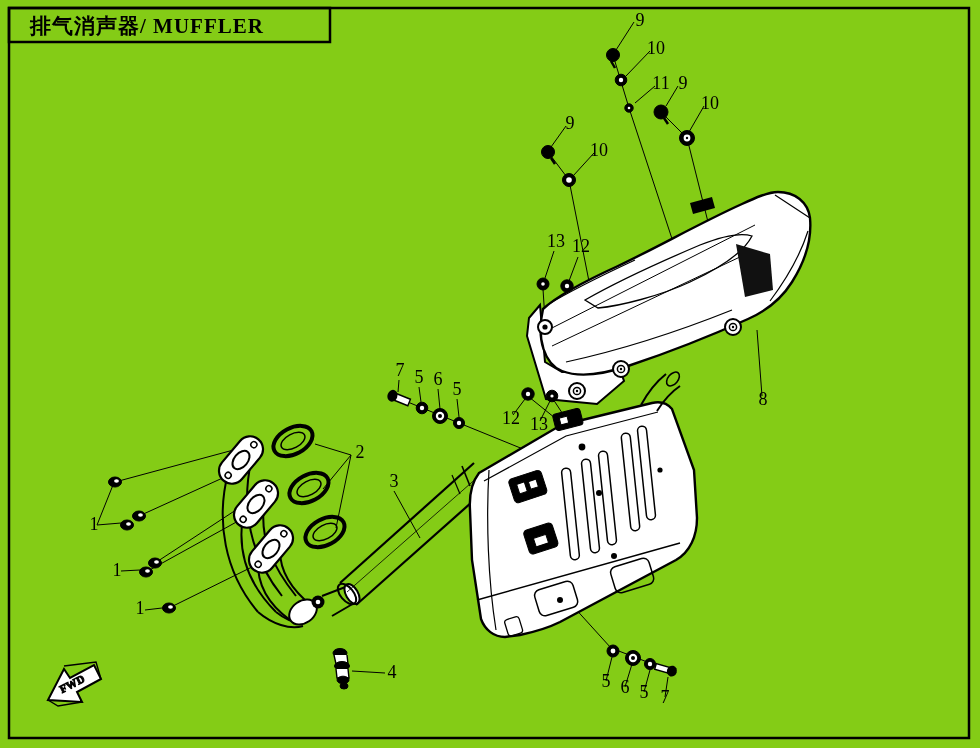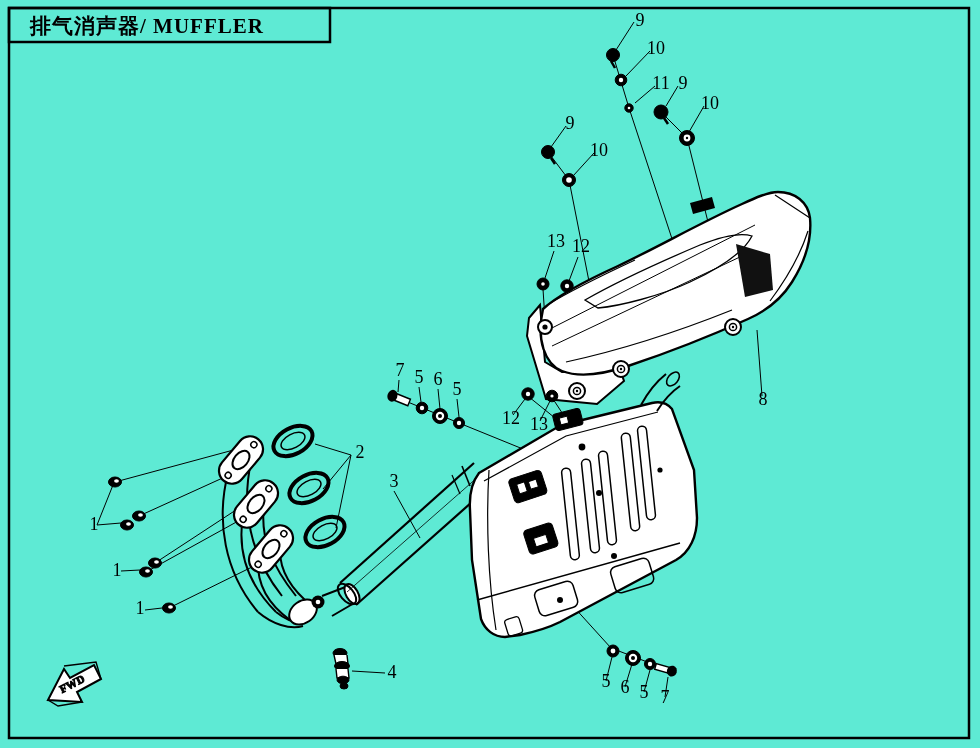--- a/index.html
+++ b/index.html
@@ -1,16 +1,16 @@
 <!DOCTYPE html>
 <html><head>
 <meta charset="utf-8">
 <style>
   html,body{margin:0;padding:0;background:#fff;}
-  .page{position:relative;width:980px;height:748px;background:#5eead4;overflow:hidden;
+  .page{position:relative;width:980px;height:748px;background:#84cc16;overflow:hidden;
         font-family:"Liberation Serif", serif;}
   svg text{font-family:"Liberation Serif", serif;fill:#000;}
   .callout{font-size:18px;}
   .title-text{font-size:21px;font-weight:bold;font-family:"Liberation Serif","DejaVu Serif",serif;letter-spacing:1px;}
   .fwd-text{font-size:11px;font-weight:bold;letter-spacing:.5px;}
 </style>
 </head>
 <body>
 
 <div class="page">

